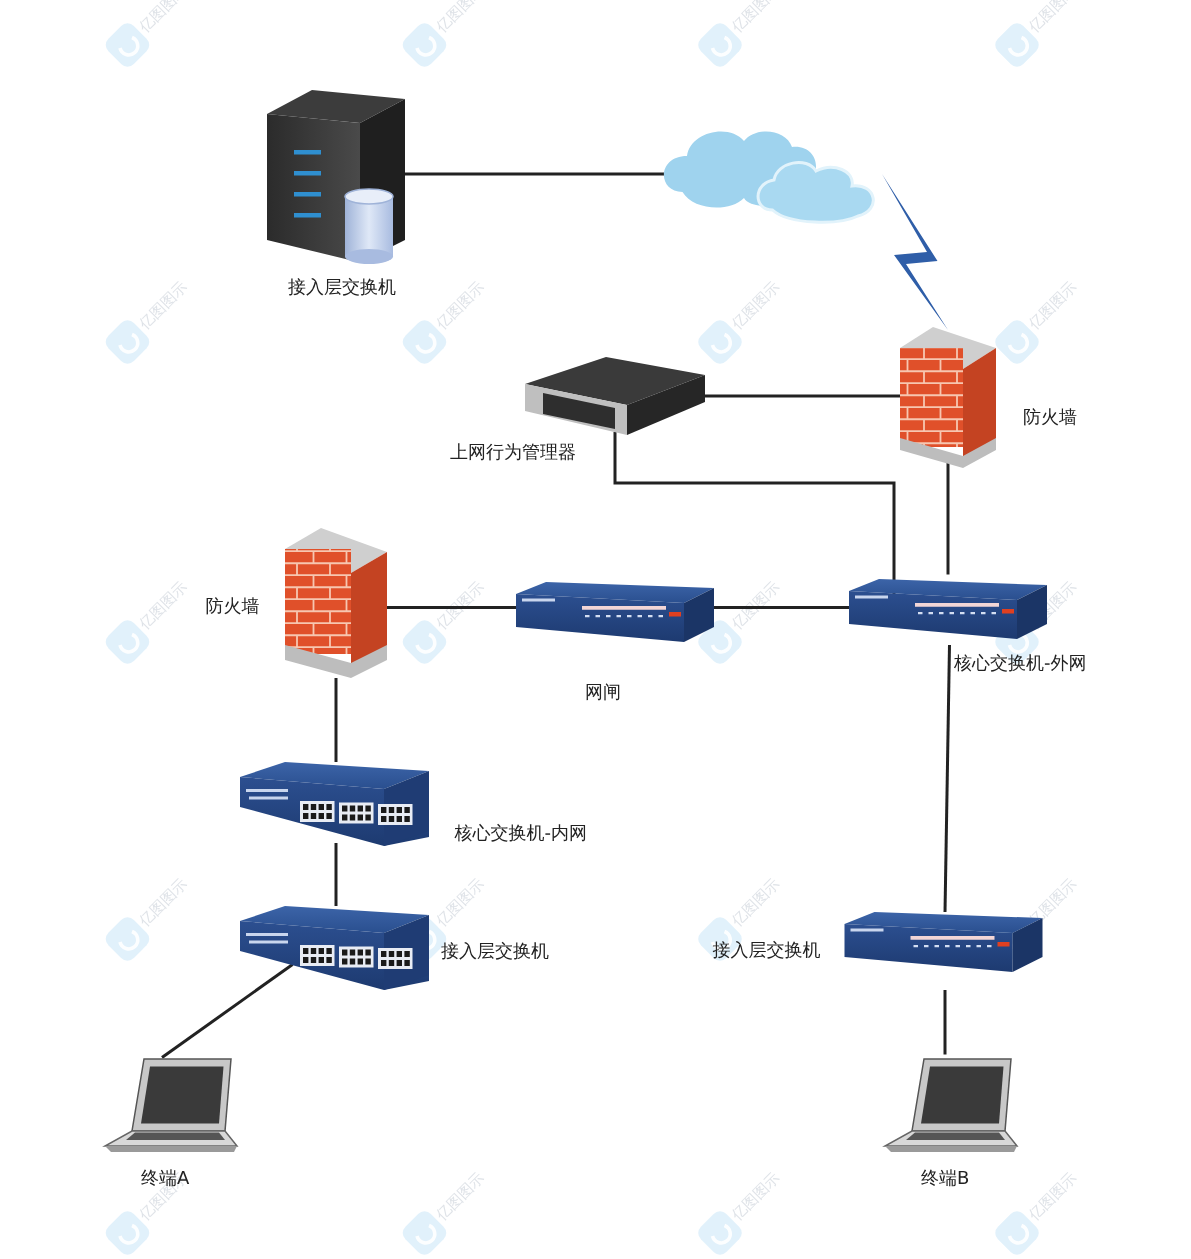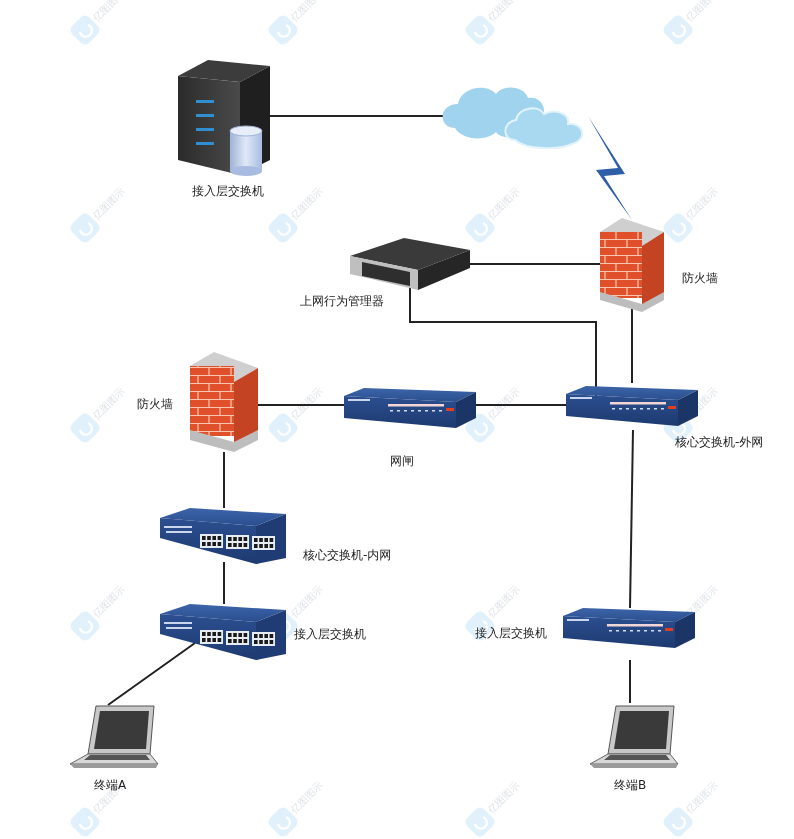--- a/index.html
+++ b/index.html
@@ -317,18 +317,18 @@
         <polygon points="4,62 92,62 90,66 8,66" fill="#9a9a9a"></polygon>
       </g>
     </g>
 </svg>
 
 <div class="label" style="left:192px;top:184px;">接入层交换机</div>
 <div class="label" style="left:682px;top:271px;">防火墙</div>
 <div class="label" style="left:300px;top:294px;">上网行为管理器</div>
 <div class="label" style="left:137px;top:397px;">防火墙</div>
 <div class="label" style="left:390px;top:454px;">网闸</div>
-<div class="label" style="left:675px;top:435px;">核心交换机-外网</div>
+<div class="label" style="left:636px;top:435px;">核心交换机-外网</div>
 <div class="label" style="left:303px;top:548px;">核心交换机-内网</div>
 <div class="label" style="left:294px;top:627px;">接入层交换机</div>
 <div class="label" style="left:475px;top:626px;">接入层交换机</div>
 <div class="label" style="left:94px;top:778px;text-align:right;">终端A</div>
 <div class="label" style="left:614px;top:778px;text-align:center;">终端B</div>
 
 </body></html>

